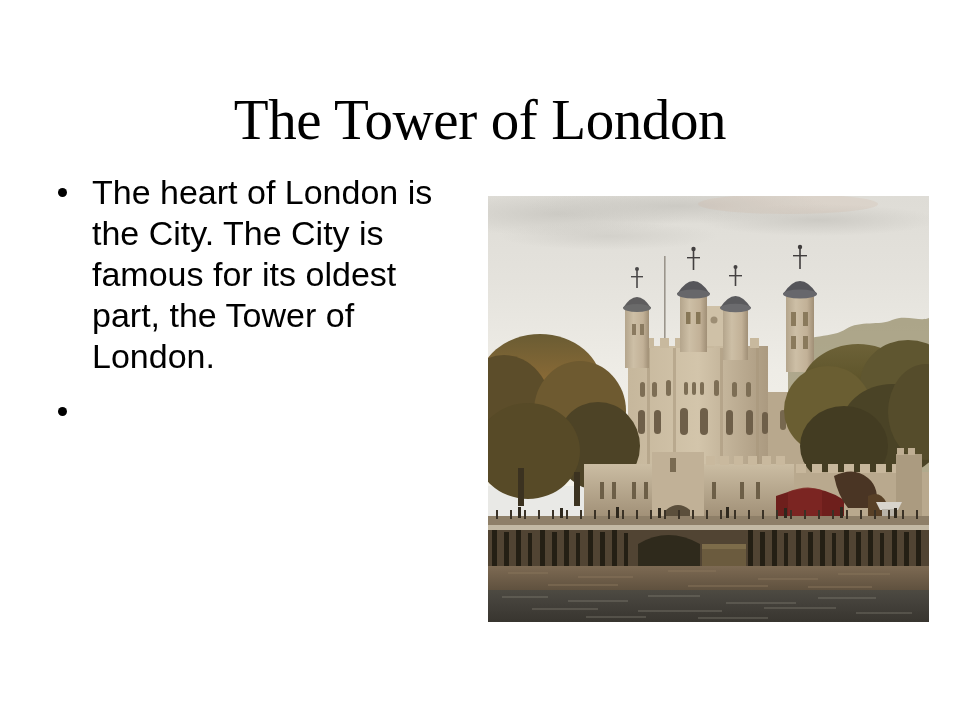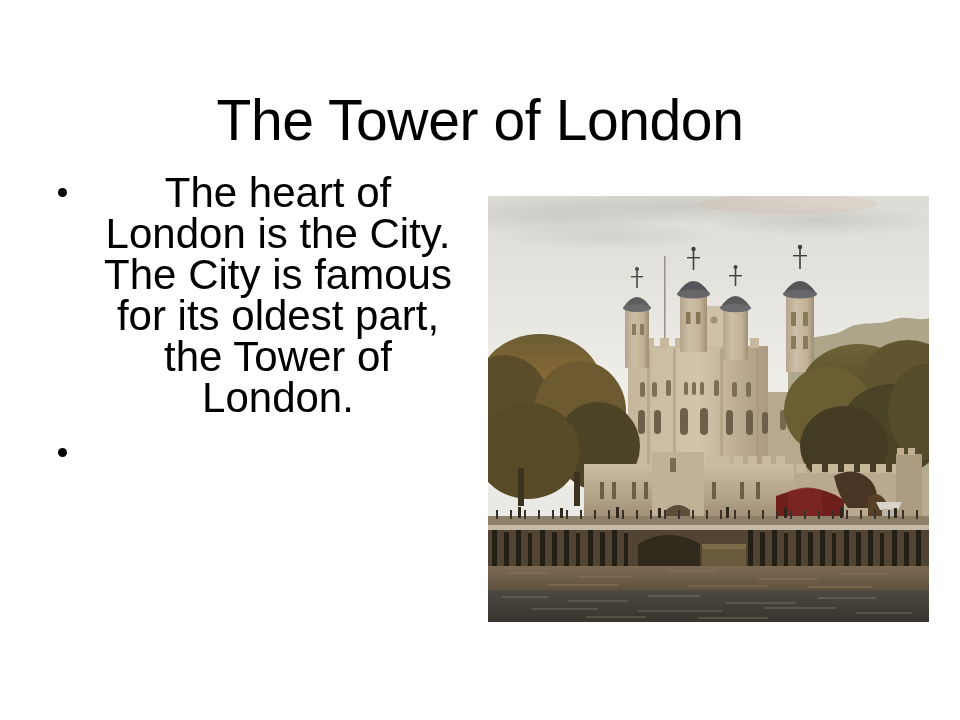--- a/index.html
+++ b/index.html
@@ -31,37 +31,37 @@
     left: 0;
     top: 52px;
     width: 960px;
     text-align: center;
     font-size: 57px;
     line-height: 1.06;
     font-weight: normal;
     letter-spacing: -0.4px;
     color: #000000;
     white-space: nowrap;
+    font-family: Liberation Serif, serif;
   }
 
   
   #body-column {
     position: absolute;
     left: 44px;
     top: 172px;
     width: 420px;
   }
   .bullet-item {
     position: relative;
     padding-left: 48px;
     margin-bottom: 14px;
-    font-size: 42px;
+    font-size: 34px;
     line-height: 41px;
     color: #000000;
-    text-align: center;
   }
   .bullet-marker {
     position: absolute;
     left: 14px;
     top: 16px;
     width: 9px;
     height: 9px;
     border-radius: 50%;
     background: #000000;
   }

